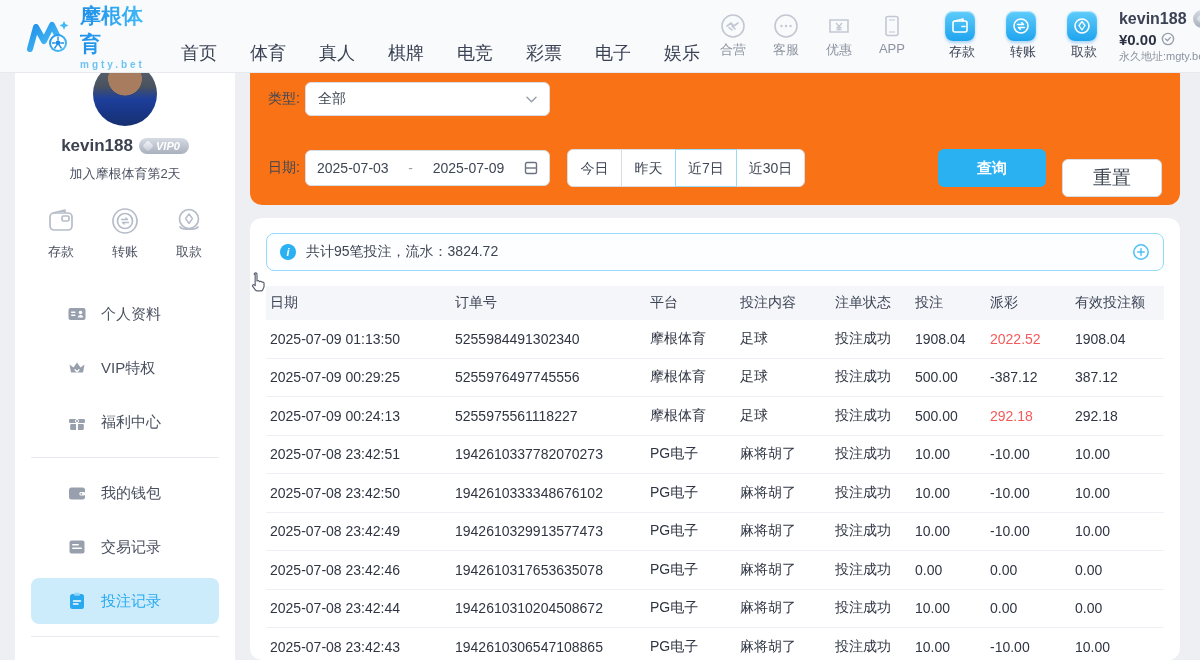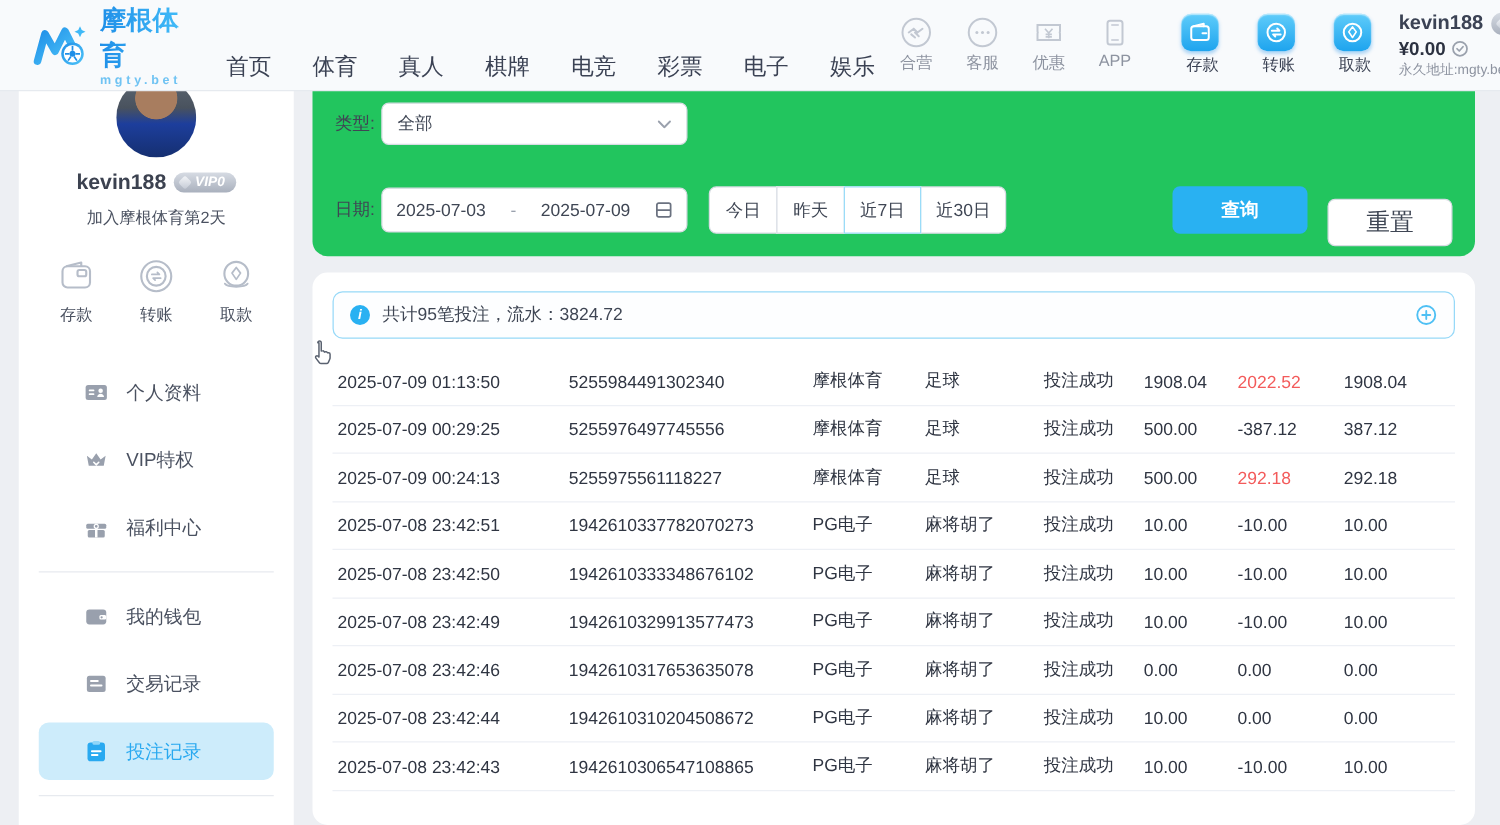--- a/index.html
+++ b/index.html
@@ -51,21 +51,21 @@
   .sb-actions { display:flex; gap:32px; margin-top:22px; }
   .sb-action { display:flex; flex-direction:column; align-items:center; gap:6px; font-size:13px; color:#4a5160; cursor:pointer; }
   .sb-menu { width:100%; margin-top:22px; }
   .sb-item { display:flex; align-items:center; gap:14px; height:46px; margin:8px 16px; padding-left:36px;
              border-radius:8px; font-size:15px; color:#4a5160; cursor:pointer; }
   .sb-item.active { background:#cdecfb; color:#29a9f0; }
   .sb-divider { height:1px; background:#e7eaef; margin:12px 16px; }
 
   
   .main { flex:1; display:flex; flex-direction:column; gap:13px; margin-right:20px; min-width:0; }
-  .filter-card { background:#22c55e; border-radius:0 0 12px 12px; padding:10px 18px 0; height:133px; }
+  .filter-card { background:#f97316; border-radius:0 0 12px 12px; padding:10px 18px 0; height:133px; }
   .f-row { display:flex; align-items:center; }
   .f-row2 { margin-top:23px; }
   .f-label { width:37px; font-size:14px; color:#3f4654; flex:none; }
   .select-box { width:245px; height:34px; border:1px solid #d8dce3; border-radius:6px; background:#fff;
                 display:flex; align-items:center; justify-content:space-between; padding:0 12px;
                 font-size:14px; color:#3f4654; cursor:pointer; }
   .date-box { width:245px; height:36px; border:1px solid #d8dce3; border-radius:6px; background:#fff;
               display:flex; align-items:center; justify-content:space-between; padding:0 11px;
               font-size:14px; color:#3f4654; cursor:pointer; }
   .date-sep { color:#9aa1ad; }
@@ -400,20 +400,30 @@
         <span>共计95笔投注，流水：3824.72</span>
         <span class="summary-expand">
           <svg width="18" height="18" viewBox="0 0 18 18" fill="none" stroke="#4fc0f4" stroke-width="1.5">
             <circle cx="9" cy="9" r="7.2"></circle>
               <path d="M9 5.8 v6.4 M5.8 9 h6.4" stroke-linecap="round"></path>
           </svg>
         </span>
       </div>
 
       <div class="table">
+        <div class="thead">
+          <span class="cell c-date">日期</span>
+          <span class="cell c-order">订单号</span>
+          <span class="cell c-platform">平台</span>
+          <span class="cell c-content">投注内容</span>
+          <span class="cell c-status">注单状态</span>
+          <span class="cell c-bet">投注</span>
+          <span class="cell c-payout">派彩</span>
+          <span class="cell c-valid">有效投注额</span>
+        </div>
 
         <div class="tbody">
 
             <div class="trow">
               <span class="cell c-date">2025-07-09 01:13:50</span>
               <span class="cell c-order">5255984491302340</span>
               <span class="cell c-platform">摩根体育</span>
               <span class="cell c-content">足球</span>
               <span class="cell c-status">投注成功</span>
               <span class="cell c-bet">1908.04</span>

